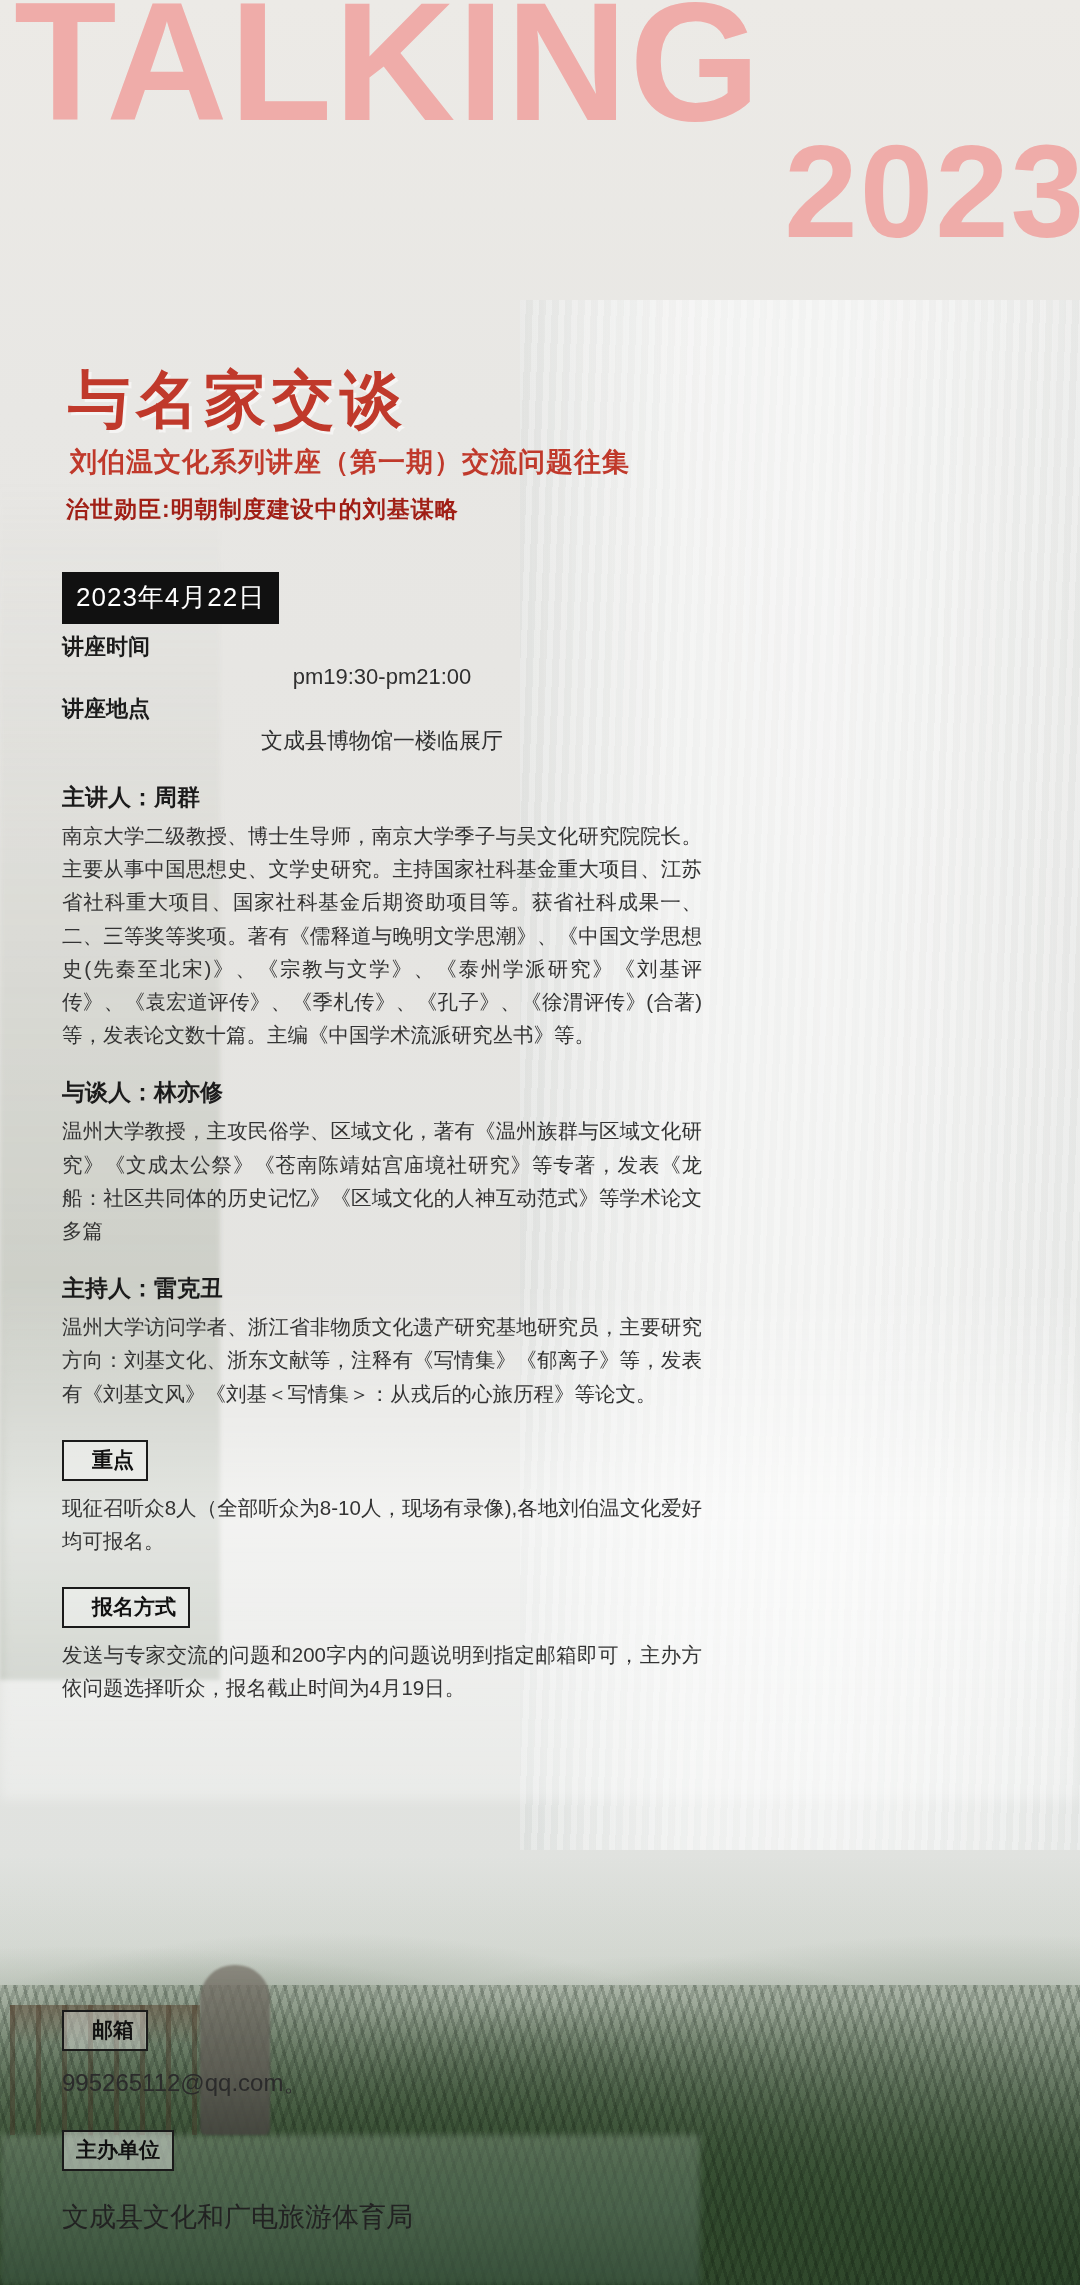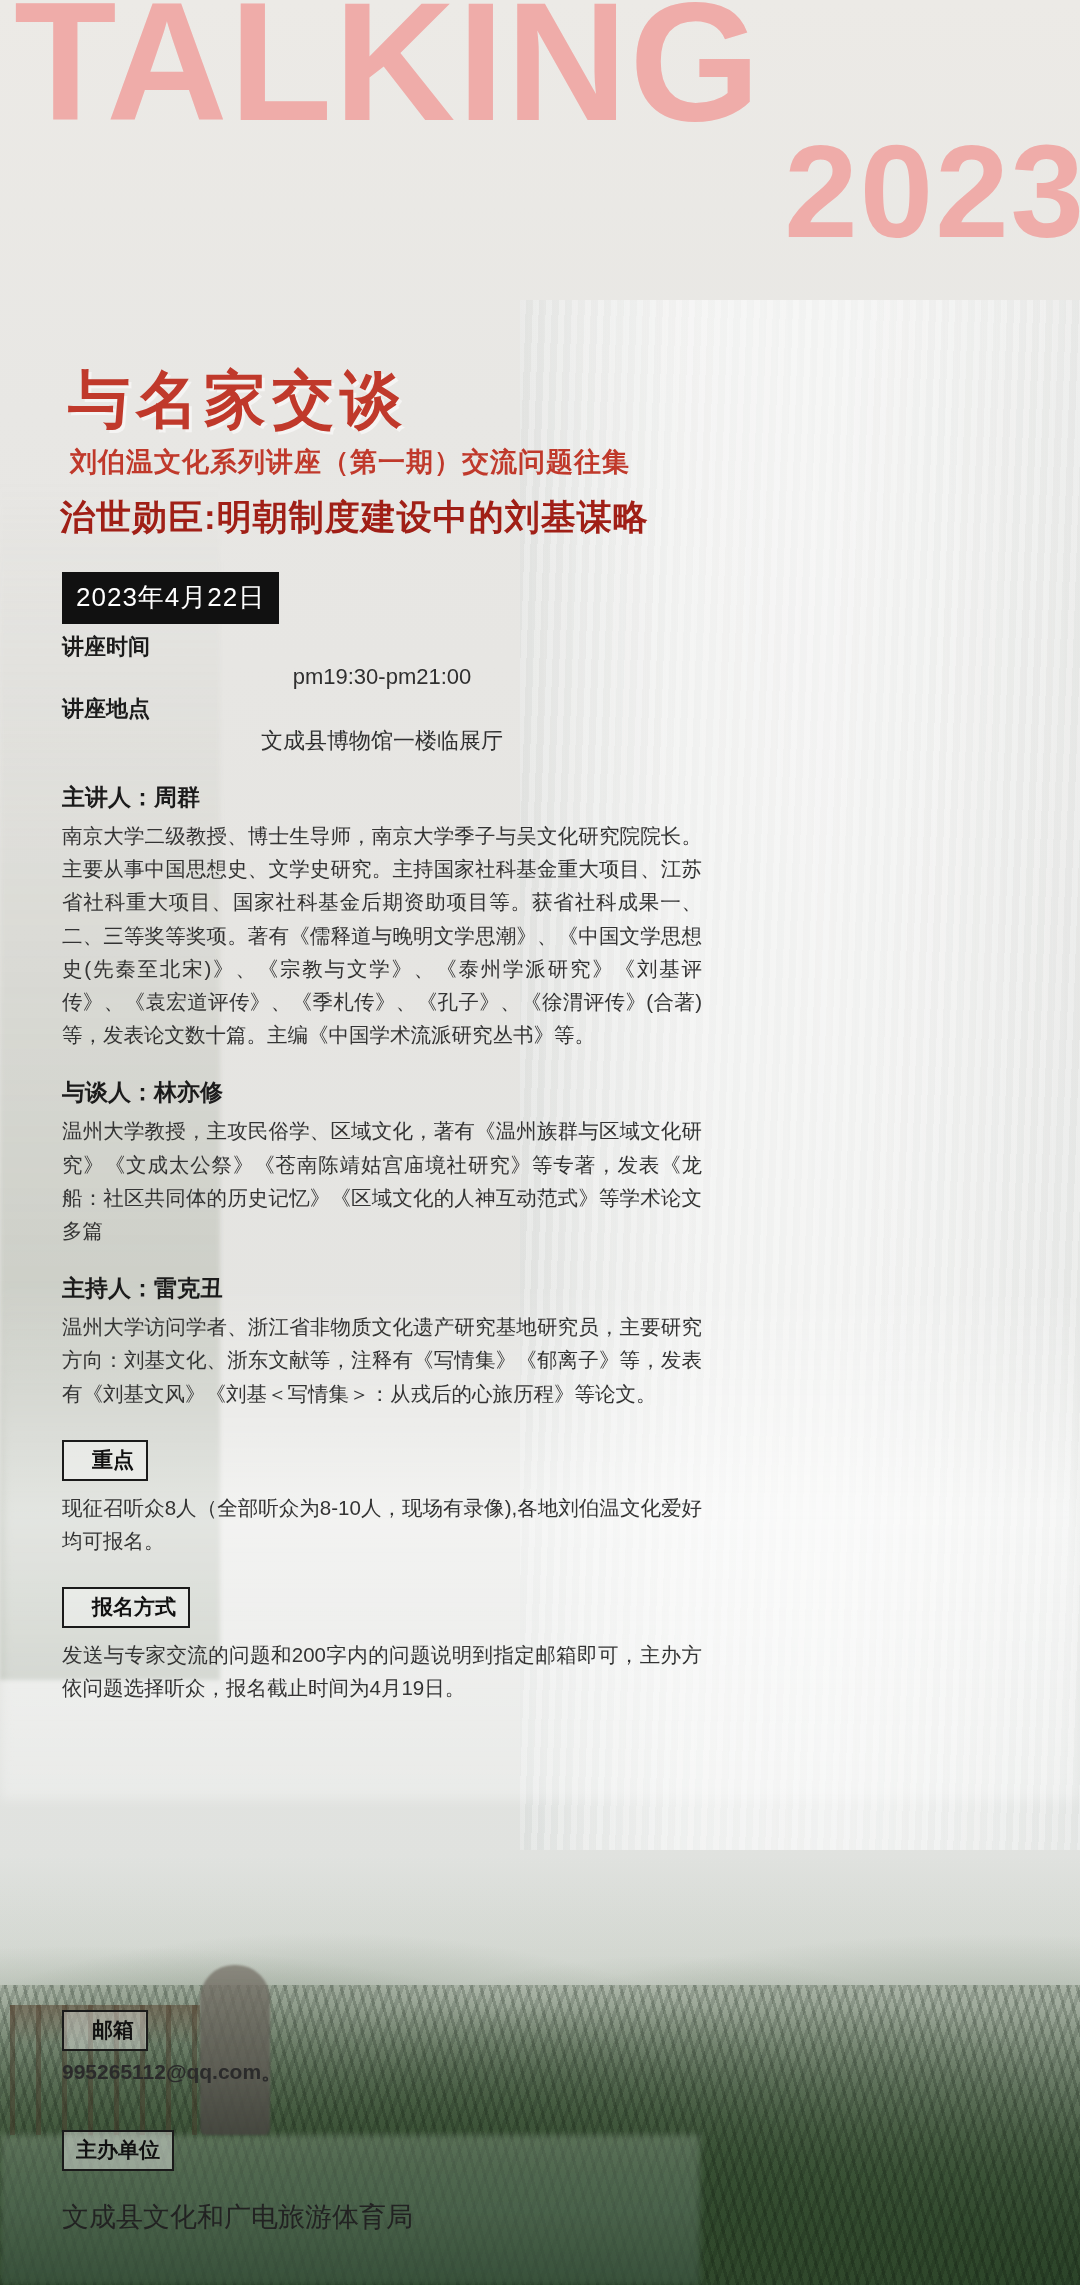--- a/index.html
+++ b/index.html
@@ -151,23 +151,23 @@
     position: absolute;
     left: 70px;
     top: 444px;
     font-size: 27px;
     font-weight: bold;
     letter-spacing: 1px;
     color: #c0392b;
   }
   .title-topic {
     position: absolute;
-    left: 60px;
+    left: 66px;
     top: 494px;
-    font-size: 35px;
+    font-size: 23px;
     font-weight: bold;
     letter-spacing: 1px;
     color: #a01f16;
   }
 
   
   .date-chip {
     position: absolute;
     left: 62px;
     top: 572px;
@@ -259,24 +259,23 @@
     font-size: 27px;
     color: #222;
     white-space: nowrap;
   }
   .email-block {
     position: absolute;
     left: 62px;
     top: 2010px;
   }
   .email-val {
-    font-size: 21px;
+    font-size: 24px;
     color: #2b2b2b;
-    margin-top: 7px;
-    font-weight: bold;
+    margin-top: 16px;
   }
 </style>
 </head>
 <body>
 
 <div class="poster">
 
   <div class="bg-waterfall"></div>
   <div class="bg-cliff-left"></div>
   <div class="bg-mist"></div>

